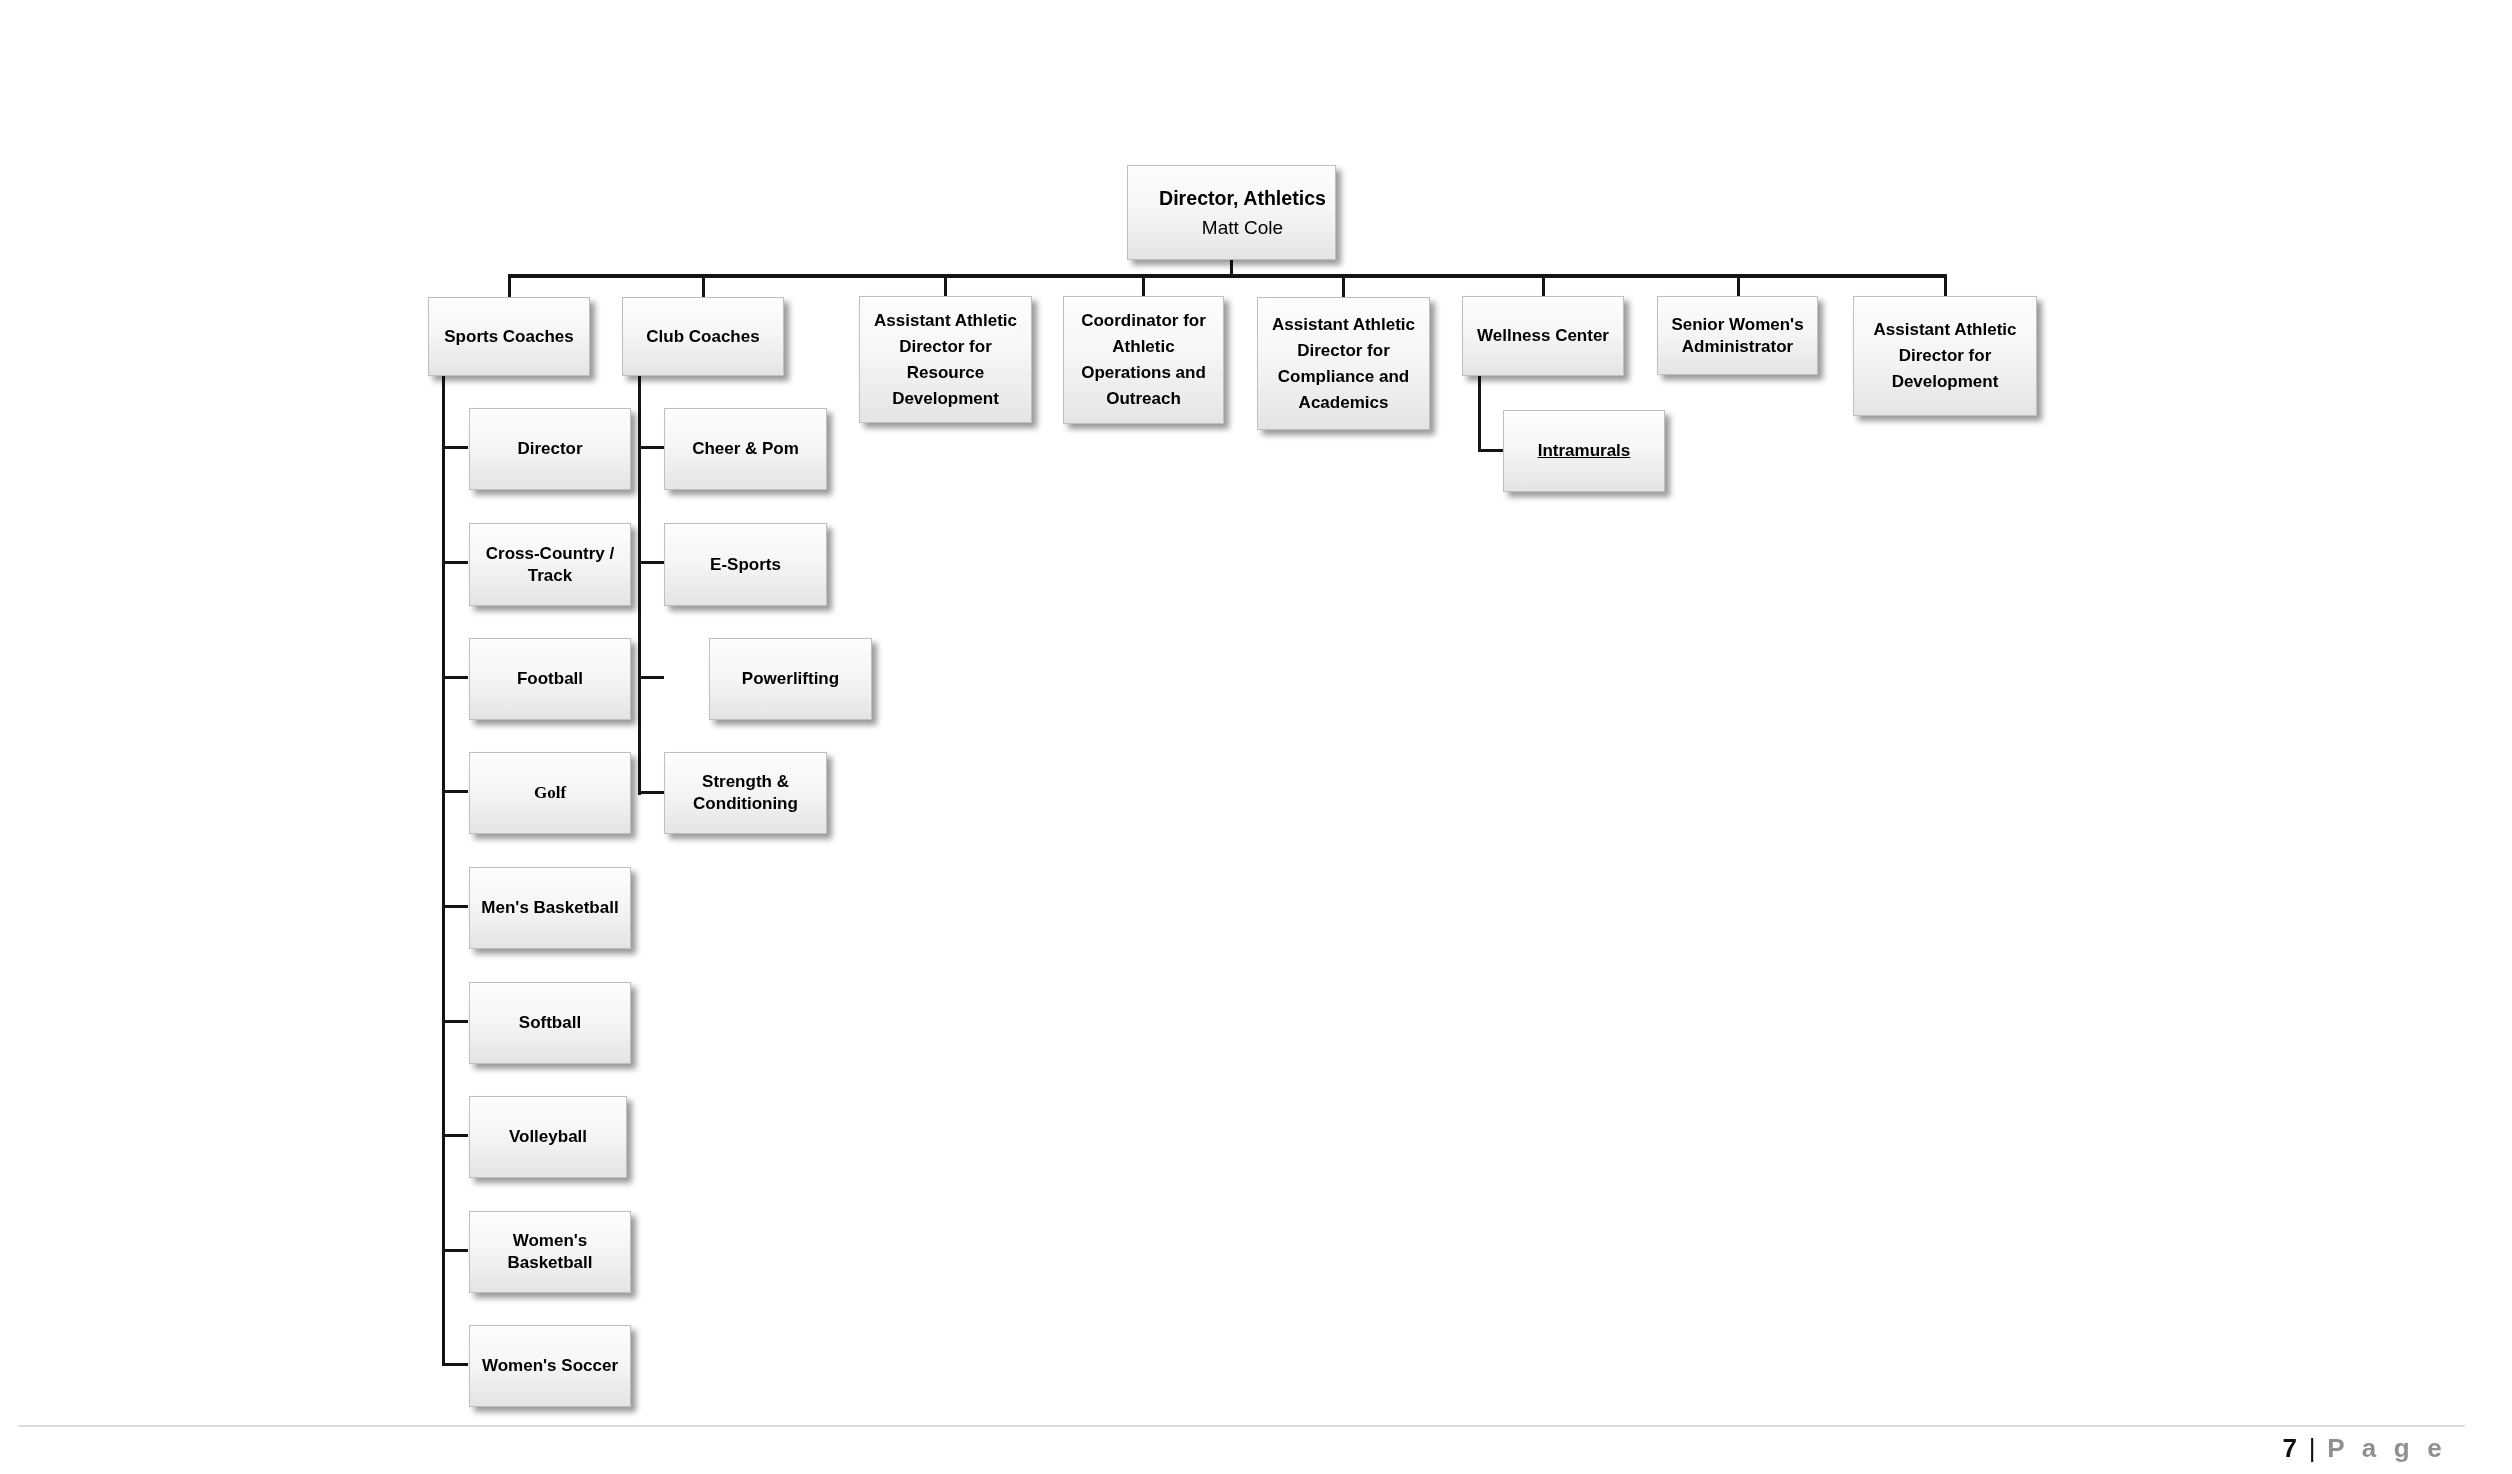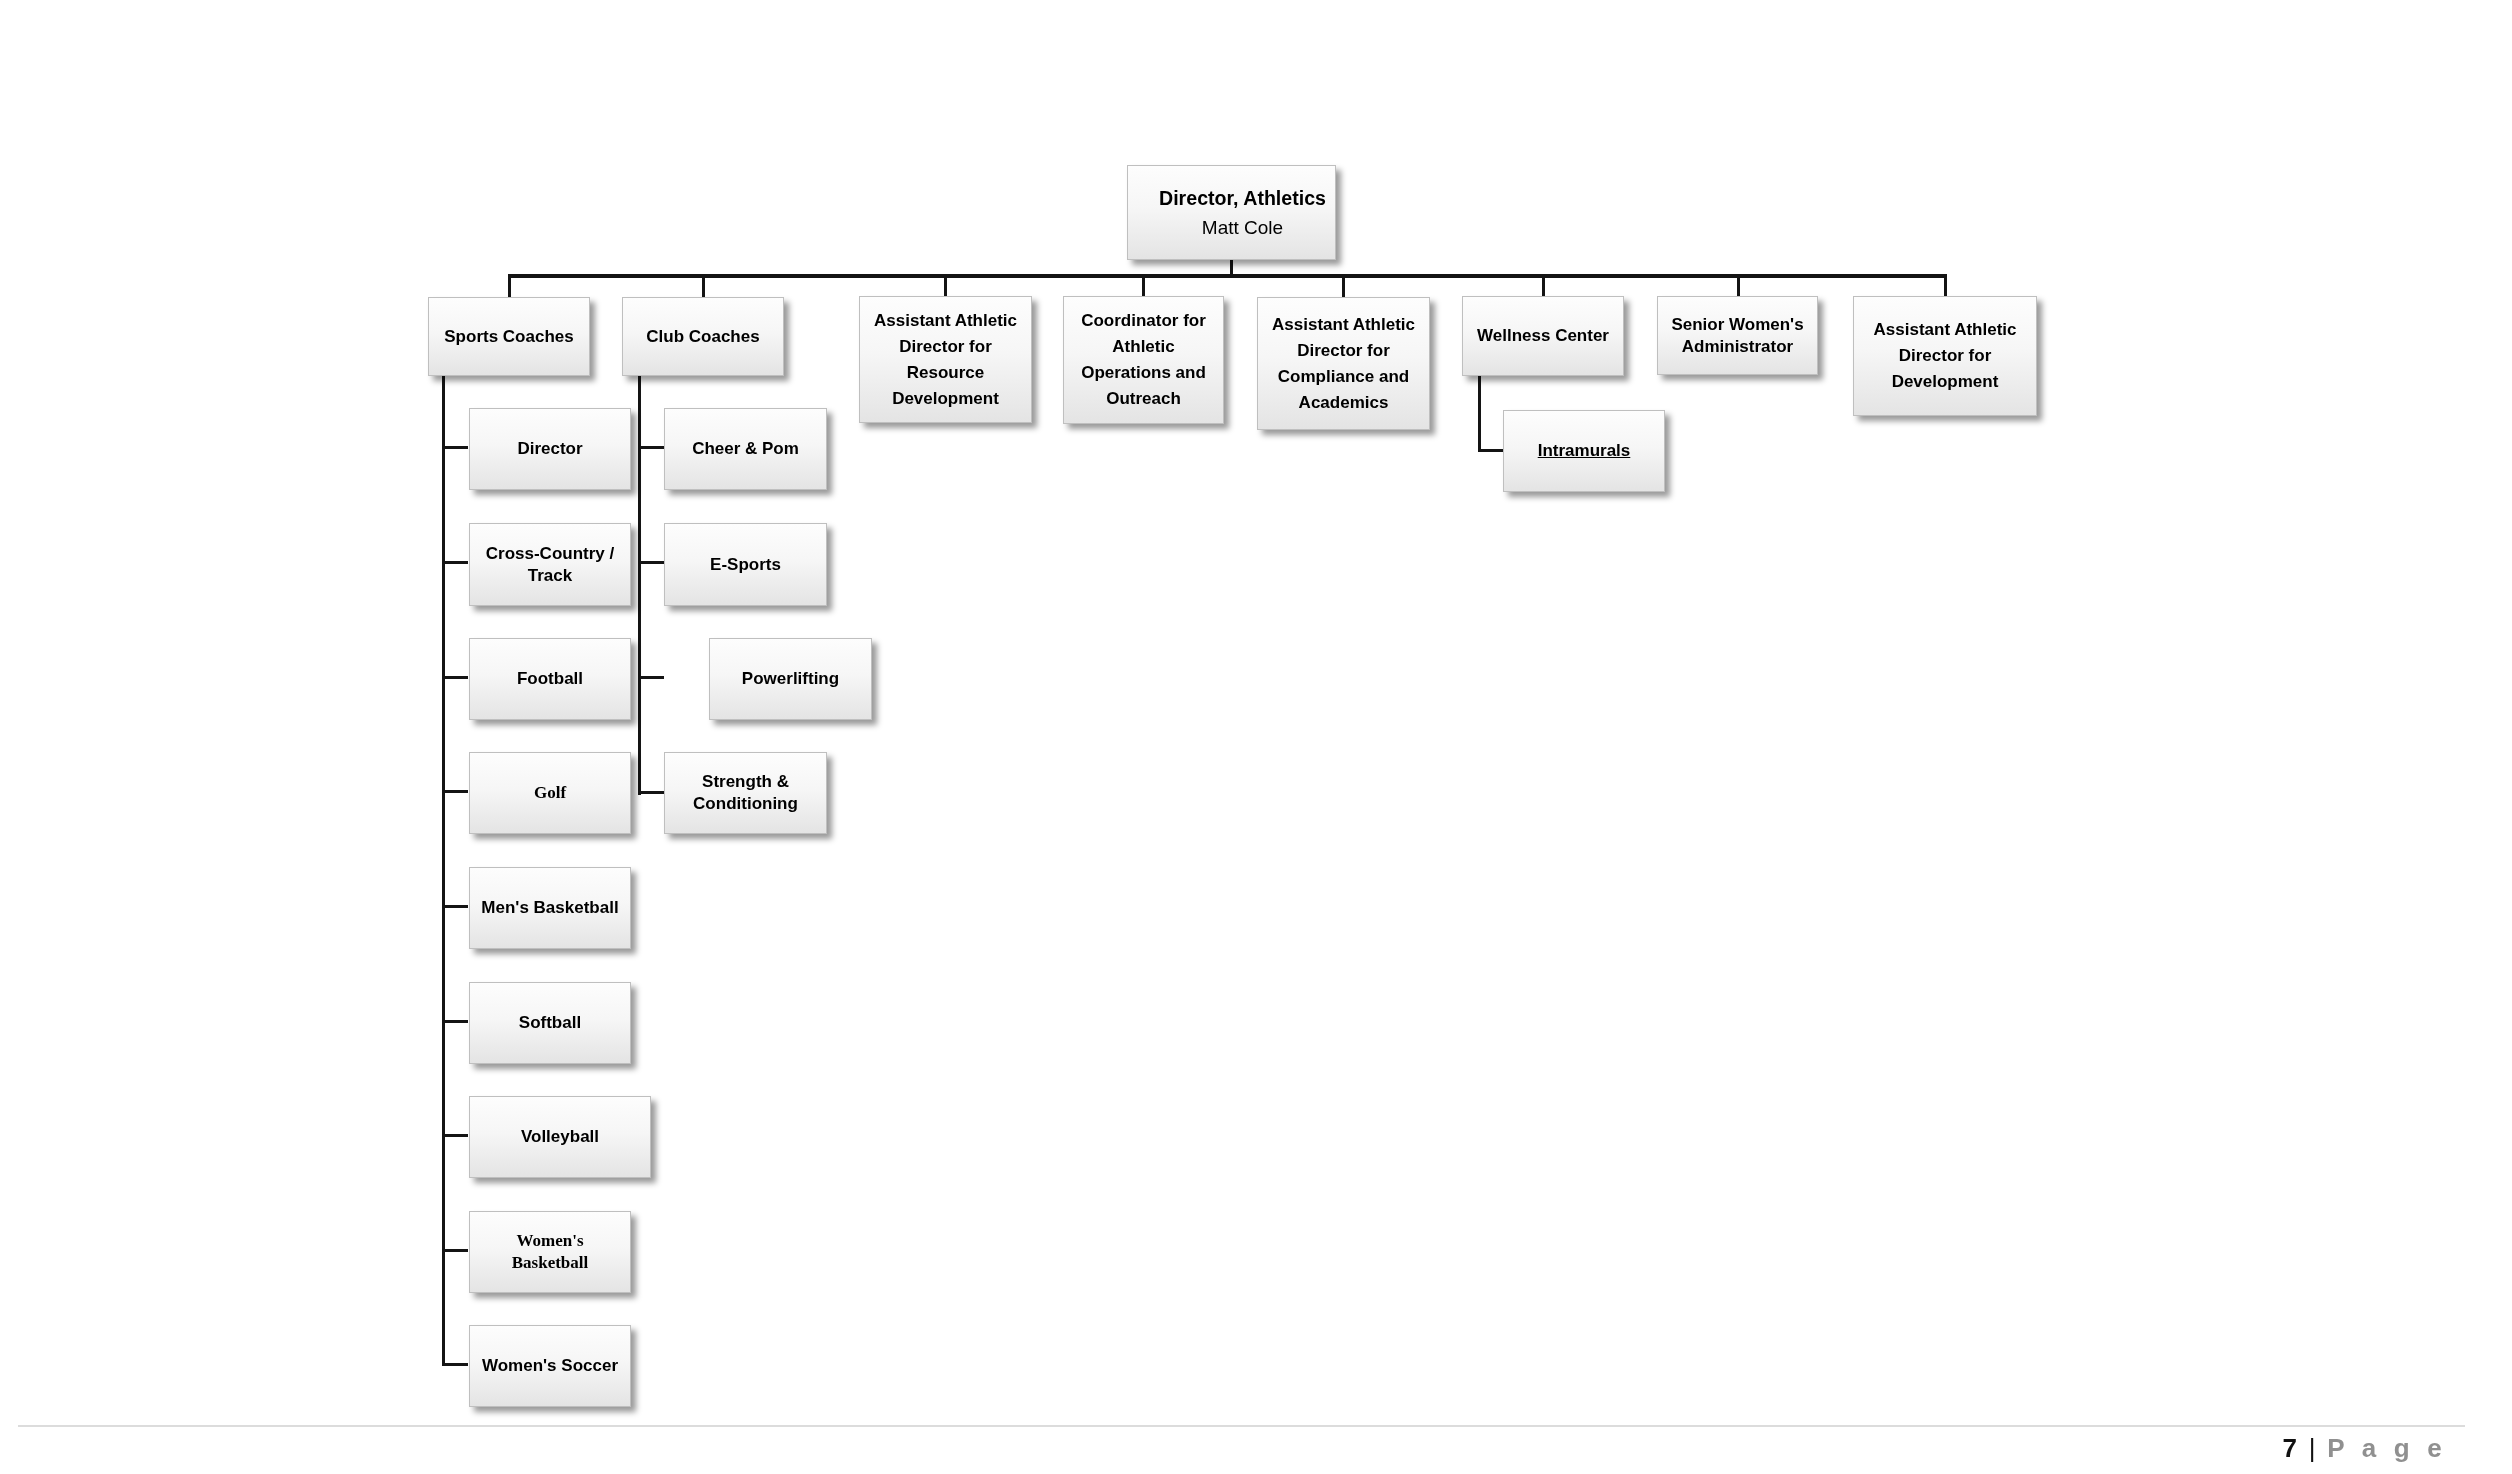--- a/index.html
+++ b/index.html
@@ -107,22 +107,22 @@
 Director for
 Development</span></div>
 
   <div class="node" style="left:469px;top:408px;width:162px;height:82px;"><span>Director</span></div>
   <div class="node" style="left:469px;top:523px;width:162px;height:83px;"><span>Cross-Country /
 Track</span></div>
   <div class="node" style="left:469px;top:638px;width:162px;height:82px;"><span>Football</span></div>
   <div class="node" style="left:469px;top:752px;width:162px;height:82px;font-family:Liberation Serif, serif;"><span>Golf</span></div>
   <div class="node" style="left:469px;top:867px;width:162px;height:82px;"><span>Men's Basketball</span></div>
   <div class="node" style="left:469px;top:982px;width:162px;height:82px;"><span>Softball</span></div>
-  <div class="node" style="left:469px;top:1096px;width:182px;height:82px;align-items:center;"><span>Volleyball</span></div>
-  <div class="node" style="left:469px;top:1211px;width:162px;height:82px;font-family:Liberation Serif, serif;"><span>Women's
+  <div class="node" style="left:469px;top:1096px;width:158px;height:82px;align-items:center;"><span>Volleyball</span></div>
+  <div class="node" style="left:469px;top:1211px;width:162px;height:82px;"><span>Women's
 Basketball</span></div>
   <div class="node" style="left:469px;top:1325px;width:162px;height:82px;"><span>Women's Soccer</span></div>
 
   <div class="node" style="left:664px;top:408px;width:163px;height:82px;"><span>Cheer &amp; Pom</span></div>
   <div class="node" style="left:664px;top:523px;width:163px;height:83px;"><span>E-Sports</span></div>
   <div class="node" style="left:664px;top:638px;width:163px;height:82px;margin-left:45px;"><span>Powerlifting</span></div>
   <div class="node" style="left:664px;top:752px;width:163px;height:82px;"><span>Strength &amp;
 Conditioning</span></div>
 
   <div class="node" style="left:1503px;top:410px;width:162px;height:82px;text-decoration:underline;"><span>Intramurals</span></div>

